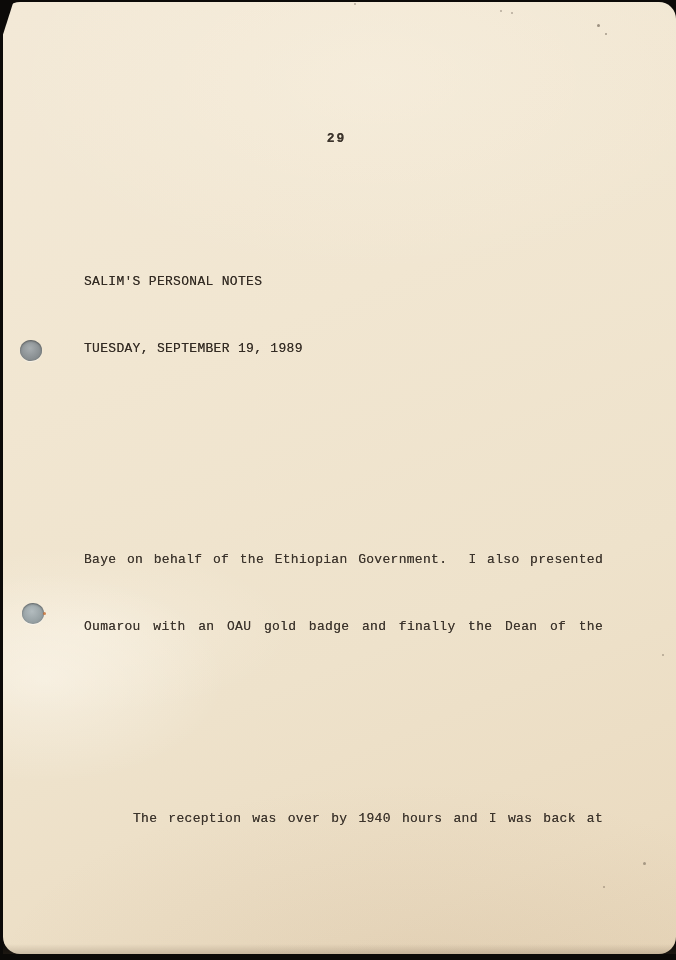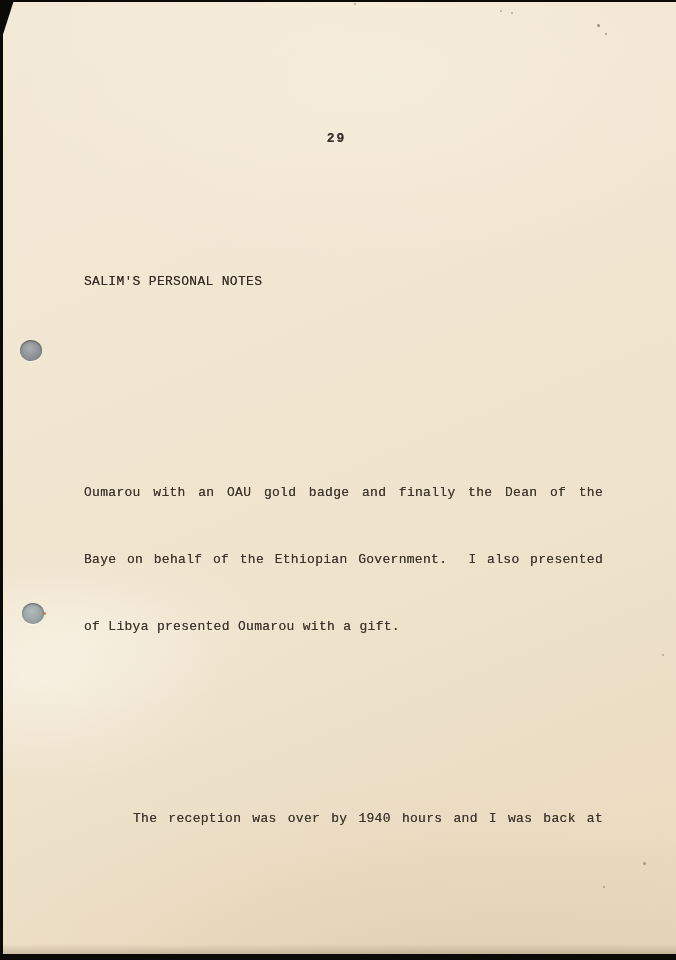--- a/index.html
+++ b/index.html
@@ -11,20 +11,21 @@
     font-family:"Liberation Mono","DejaVu Sans Mono",monospace;
   }
   .sheet {
     position:absolute; left:3px; top:2px; right:0; bottom:6px;
     background:
       radial-gradient(ellipse 260px 150px at 6% 71%, rgba(255,252,245,0.45), rgba(255,252,245,0) 70%),
       radial-gradient(ellipse 300px 120px at 12% 66%, rgba(255,250,240,0.30), rgba(255,250,240,0) 70%),
       radial-gradient(ellipse 500px 260px at 55% 8%, rgba(255,250,238,0.25), rgba(255,250,238,0) 75%),
       radial-gradient(ellipse 600px 300px at 60% 104%, rgba(150,110,70,0.10), rgba(150,110,70,0) 70%),
       linear-gradient(158deg, #f3e9d7 0%, #f1e6d1 35%, #eee2cb 65%, #ebdcc2 88%, #e7d6ba 100%);
+    border-radius: 17px;
   }
   .corner-tl {
     position:absolute; left:0; top:0; width:14px; height:36px;
     background:#0c0a08;
     clip-path:polygon(0 0, 100% 0, 18% 100%, 0 100%);
   }
   .edge-bottom-shade {
     position:absolute; left:0; right:0; bottom:0; height:10px;
     background:linear-gradient(to bottom, rgba(90,70,50,0) 0%, rgba(90,70,50,0.22) 100%);
   }
@@ -71,26 +72,26 @@
   <div class="speck" style="left:659px; top:652px; width:2px; height:2px; opacity:.4;"></div>
   <div class="speck" style="left:640px; top:860px; width:3px; height:3px; opacity:.45;"></div>
   <div class="speck" style="left:600px; top:884px; width:2px; height:2px; opacity:.4;"></div>
 
   <div class="doc">
 
     <div class="pagenum">29</div>
 
     <div class="heading">
       <div class="line">SALIM'S PERSONAL NOTES</div>
+      <div class="line">TUESDAY, SEPTEMBER 19, 1989</div>
     </div>
 
     <div class="p1">
+      <div class="line j">Baye on behalf of the Ethiopian Government.  I also presented</div>
       <div class="line j">Oumarou with an OAU gold badge and finally the Dean of the</div>
-      <div class="line j">Baye on behalf of the Ethiopian Government.  I also presented</div>
-      <div class="line">of Libya presented Oumarou with a gift.</div>
     </div>
 
     <div class="p2">
       <div class="line j ind">The reception was over by 1940 hours and I was back at</div>
       
     </div>
 
     
 
     

